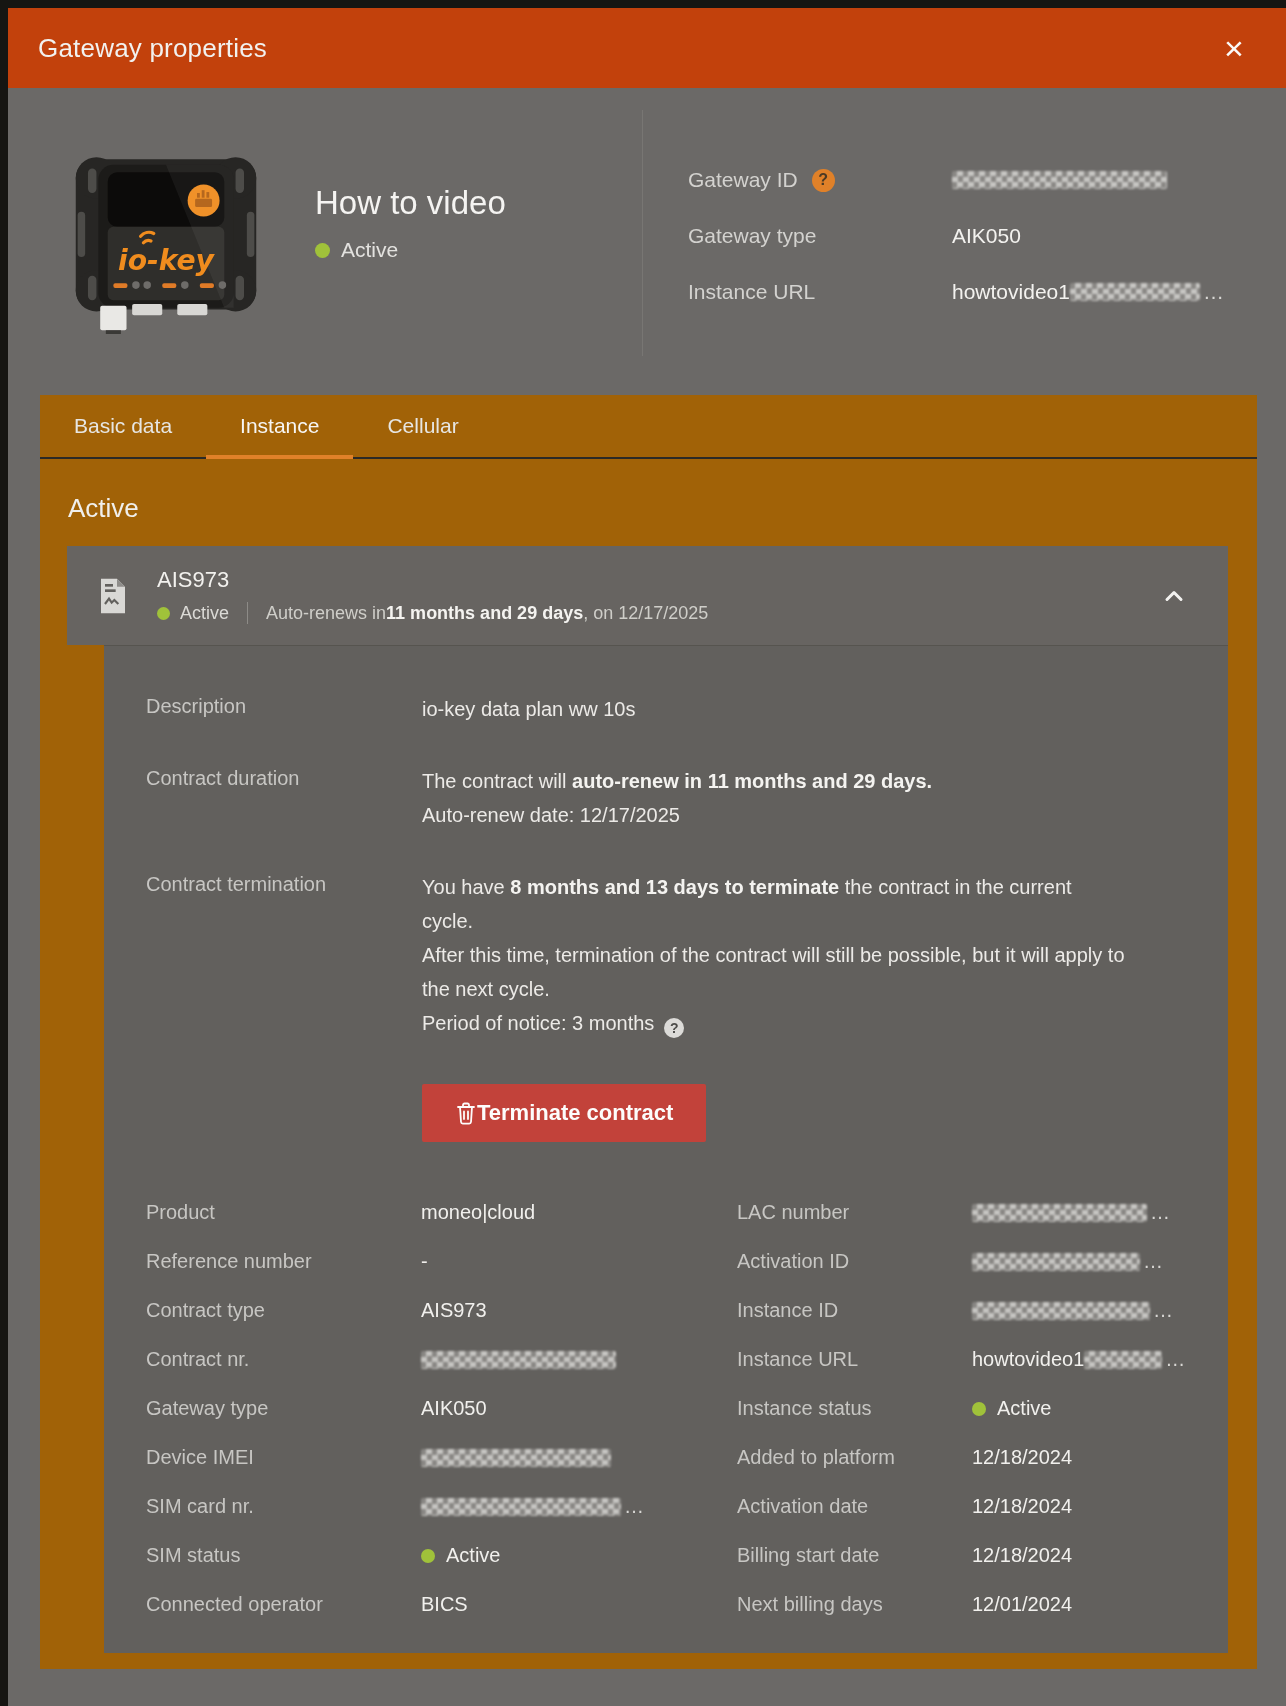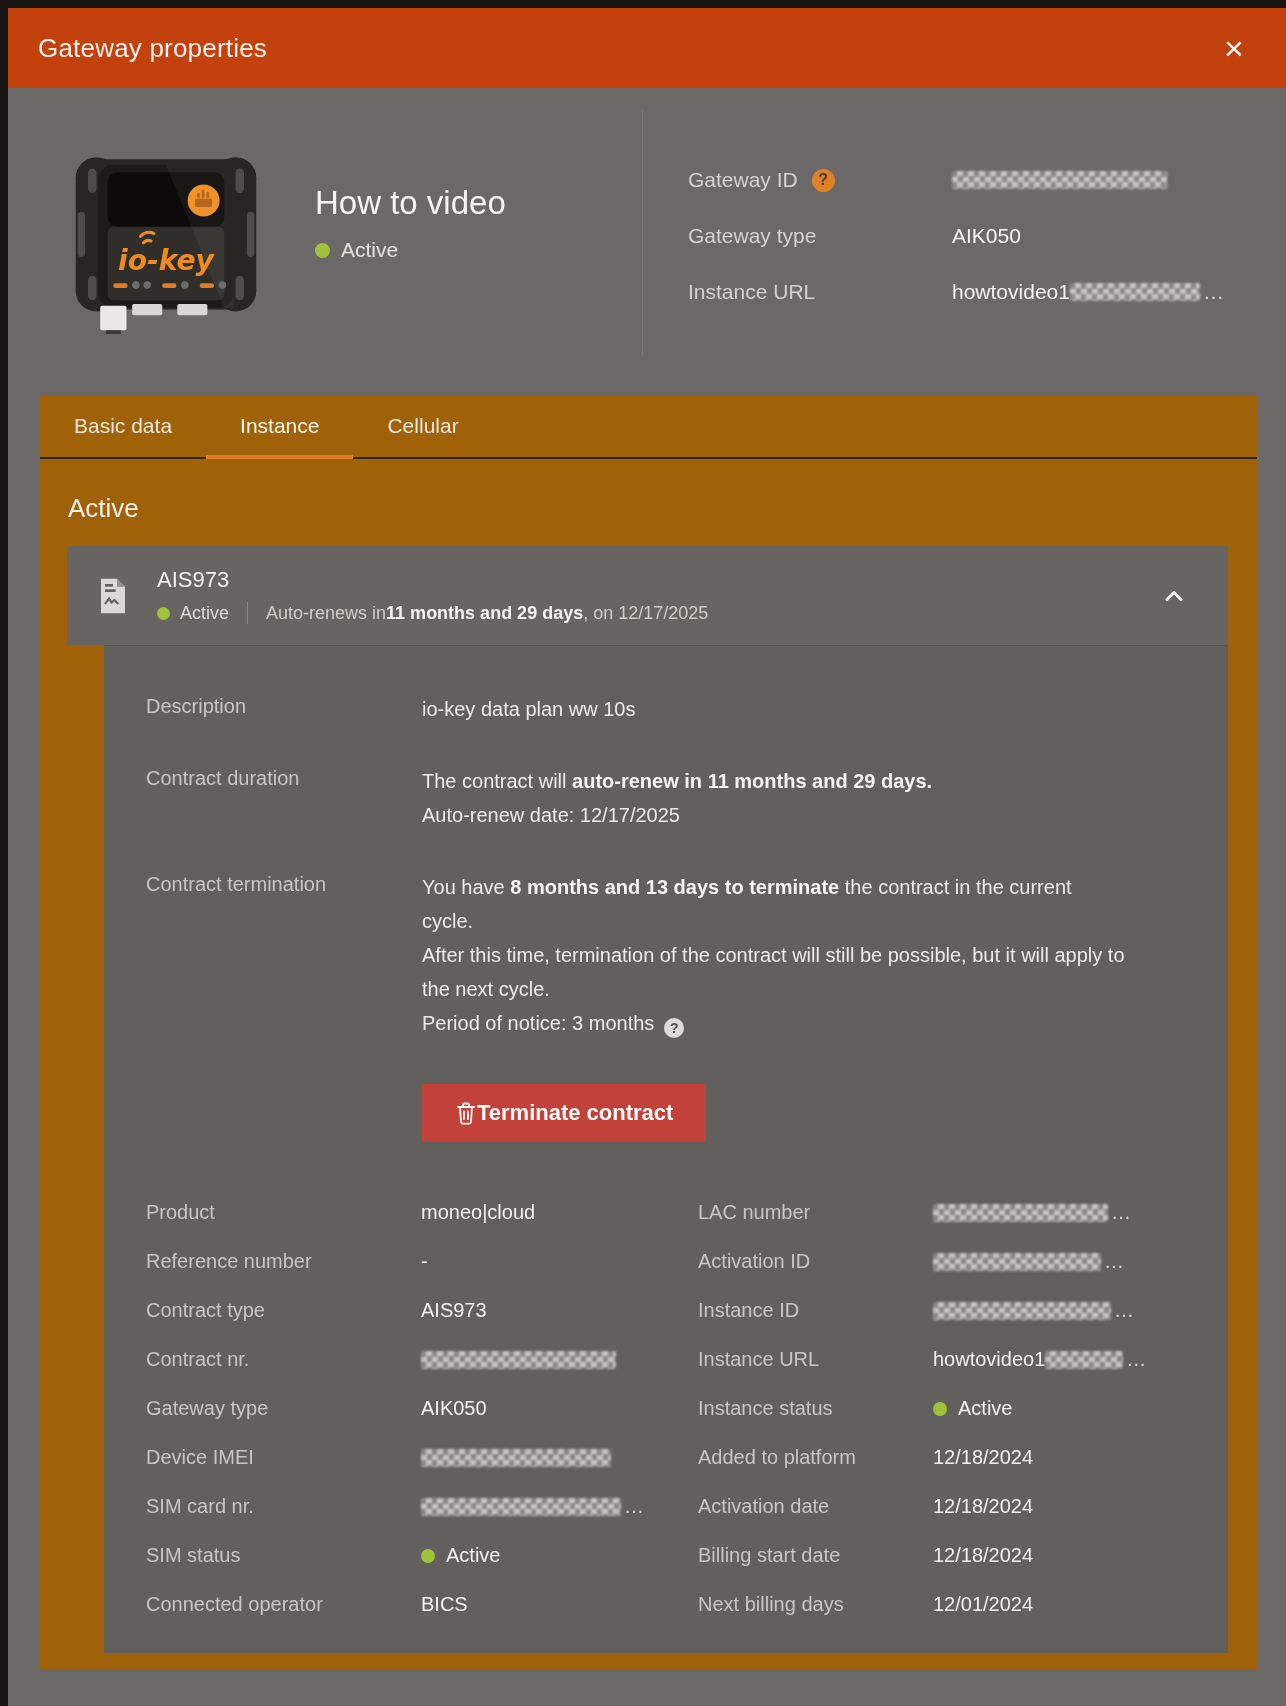--- a/index.html
+++ b/index.html
@@ -76,21 +76,21 @@
   .frow{display:flex;align-items:flex-start;}
   .flabel{width:276px;flex:none;color:#c7c6c3;font-size:20px;line-height:28px;}
   .fvalue{width:706px;color:#edecE9;font-size:20px;line-height:34px;color:#eceae7;}
   .mb36{margin-bottom:38px;}
   .terminate-btn{margin:44px 0 0 276px;height:58px;display:inline-flex;align-items:center;
     padding:0 33px;background:var(--danger_red);border:none;border-radius:2px;
     color:#fdfcfb;font-size:22px;font-weight:700;cursor:pointer;
     font-family:"Liberation Sans","DejaVu Sans",sans-serif;}
 
   
-  .detail-grid{display:flex;margin-top:46px;}
+  .detail-grid{display:flex;margin-top:46px;gap:39px;}
   .dcol.left{flex:0 0 552px;}
   .dcol.right{flex:1;}
   .dcol .drow{height:49px;display:flex;align-items:center;}
   .dcol .dlabel{flex:none;color:#c7c6c3;font-size:20px;}
   .dcol.left .dlabel{width:275px;}
   .dcol.right .dlabel{width:235px;}
   .dcol .dvalue{color:#f1f0ed;font-size:20px;display:flex;align-items:center;white-space:nowrap;}
   .dcol .dvalue .dot{width:14px;height:14px;}
 </style>
 </head>

